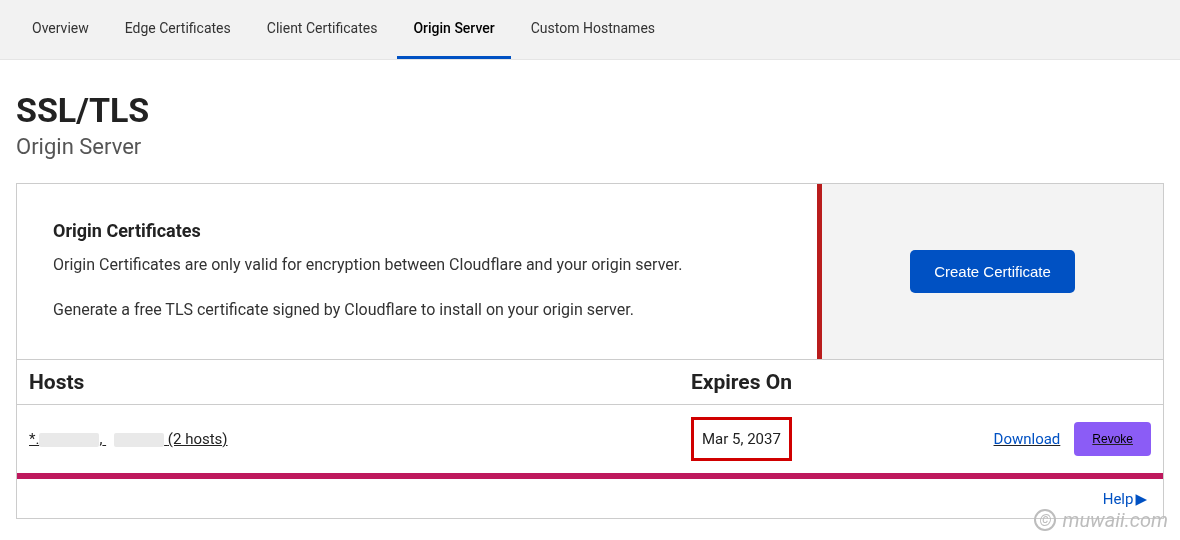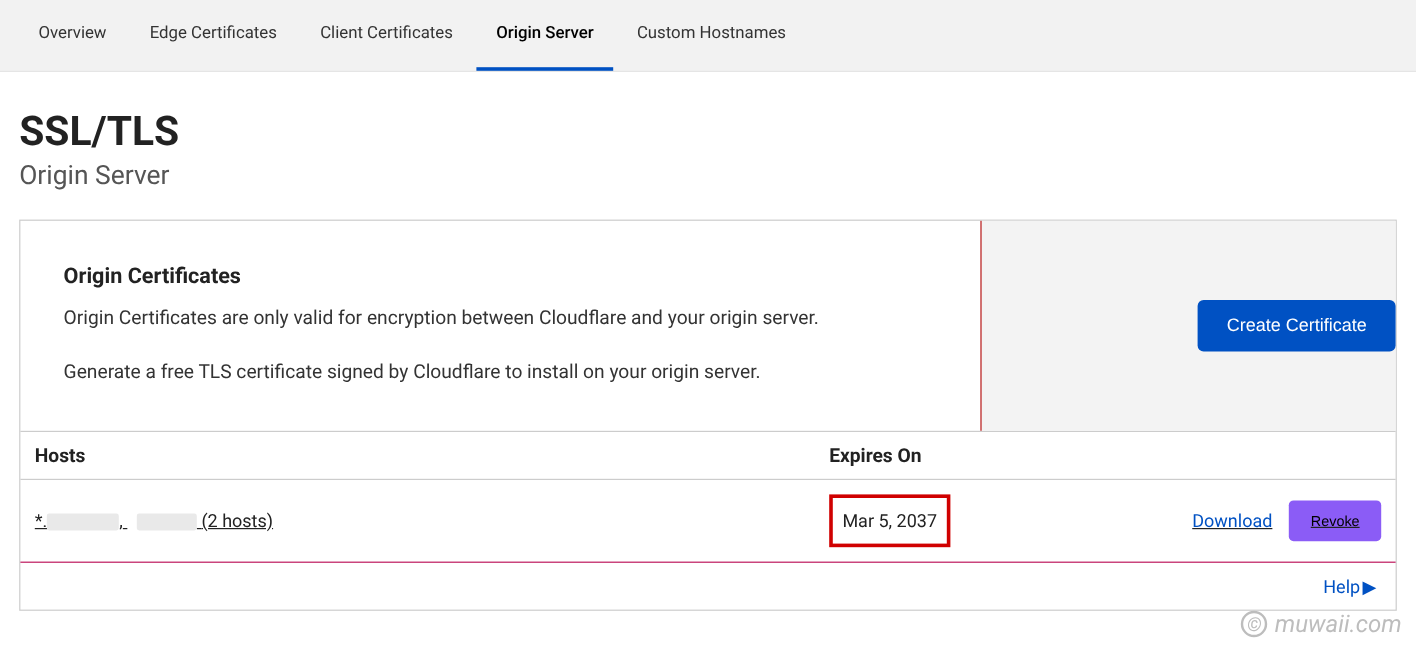--- a/index.html
+++ b/index.html
@@ -9,34 +9,34 @@
 .tab.active { color: #000; font-weight: 500; border-bottom-color: #0051c3; }
 .page-header { padding: 30px 16px 24px; }
 .page-title { font-size: 34px; font-weight: 700; margin-bottom: 4px; }
 .page-subtitle { font-size: 22px; color: #555; font-weight: 400; }
 .card { border: 1px solid #ccc; margin: 0 16px 16px; }
 .card-top { display: flex; }
 .card-info { flex: 1; padding: 36px 36px 40px; }
 .card-info h2 { font-size: 18px; font-weight: 700; margin-bottom: 14px; }
 .card-info p { font-size: 16px; color: #333; margin-bottom: 26px; }
 .card-info p:last-child { margin-bottom: 0; }
-.card-action { width: 346px; background: #f3f3f3; display: flex; align-items: center; justify-content: flex-end; border-left: 1px solid #b91c1c; }
+.card-action { width: 346px; background: #f3f3f3; display: flex; align-items: center; justify-content: center; border-left: 5px solid #b91c1c; }
 .btn-primary { background: #0051c3; color: #fff; border: none; padding: 13px 24px; font-size: 15px; border-radius: 5px; cursor: pointer; }
-.table-header { display: flex; border-top: 1px solid #ccc; padding: 10px 12px; font-weight: 700; font-size: 16px; }
+.table-header { display: flex; border-top: 1px solid #ccc; padding: 10px 12px; font-weight: 700; font-size: 21px; }
 .col-hosts { flex: 1; }
 .col-expires { width: 200px; }
 .col-actions { width: 260px; }
 .table-row { display: flex; align-items: center; border-top: 1px solid #ccc; padding: 12px 12px; font-size: 15px; text-decoration: underline; }
 .blur { display: inline-block; background: #e9e9e9; border-radius: 2px; height: 14px; vertical-align: middle; }
 .blur1 { width: 60px; }
 .blur2 { width: 50px; margin-left: 8px; }
 .expires-cell { border: 3px solid #d00000; padding: 10px 8px; display: inline-block; }
 .link { color: #0051c3; cursor: pointer; margin-right: 14px; }
 .btn-revoke { background: #8b5cf6; border: none; padding: 10px 18px; font-size: 12px; border-radius: 4px; cursor: pointer; }
-.footer { border-top: 1px solid #be185d; padding: 10px 16px; text-align: right; }
+.footer { border-top: 6px solid #be185d; padding: 10px 16px; text-align: right; }
 .help-link { color: #0051c3; font-size: 15px; cursor: pointer; }
 .help-link .tri { margin-left: 2px; }
 .watermark { position: absolute; right: 12px; top: 508px; font-size: 20px; color: #bdbdbd; font-style: italic; display: flex; align-items: center; }
 .watermark .c { font-size: 16px; margin-right: 6px; border: 2px solid #bdbdbd; border-radius: 50%; width: 22px; height: 22px; display: inline-flex; align-items: center; justify-content: center; }
 .actions-wrap { display: flex; justify-content: flex-end; align-items: center; }
 </style>
 </head>
 <body>
 
 <div class="tabs">

